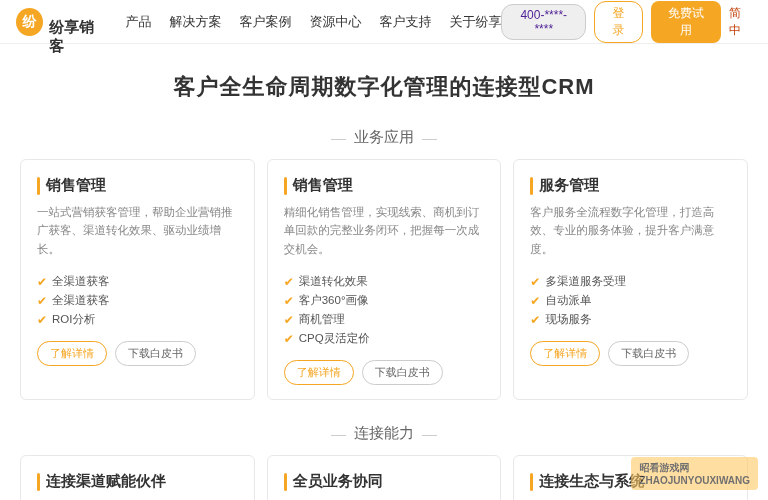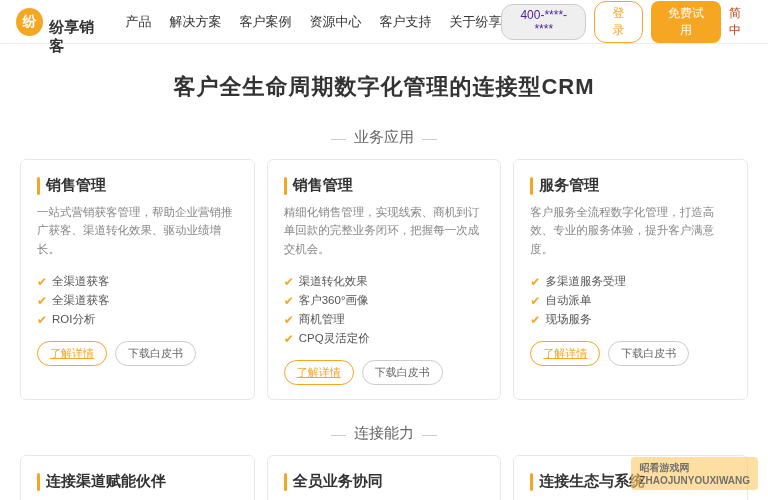--- a/index.html
+++ b/index.html
@@ -30,21 +30,21 @@
     .cards-grid { display: grid; grid-template-columns: repeat(3, 1fr); gap: 12px; padding: 0 20px 8px; }
     .card { border: 1px solid #e8e8e8; border-radius: 6px; padding: 16px 16px 14px; background: #fff; }
     .card-header { display: flex; align-items: center; gap: 6px; margin-bottom: 8px; }
     .card-accent { width: 3px; height: 18px; border-radius: 2px; background: #f5a623; }
     .card-title { font-size: 15px; font-weight: 600; color: #333; }
     .card-desc { font-size: 11.5px; color: #888; line-height: 1.6; margin-bottom: 14px; min-height: 44px; }
     .card-features { list-style: none; margin-bottom: 12px; }
     .card-features li { font-size: 11.5px; color: #555; padding: 2px 0; display: flex; align-items: center; gap: 5px; }
     .check-icon { color: #f5a623; font-size: 12px; flex-shrink: 0; }
     .card-actions { display: flex; gap: 8px; }
-    .btn-detail { border: 1px solid #f5a623; border-radius: 14px; padding: 4px 12px; font-size: 11px; color: #f5a623; cursor: pointer; background: #fff; white-space: nowrap; text-decoration: underline; }
+    .btn-detail { border: 1px solid #f5a623; border-radius: 14px; padding: 4px 12px; font-size: 11px; color: #f5a623; cursor: pointer; background: #fff; white-space: nowrap; }
     .btn-whitepaper { border: 1px solid #ccc; border-radius: 14px; padding: 4px 12px; font-size: 11px; color: #666; cursor: pointer; background: #fff; white-space: nowrap; }
 
     
     .watermark { position: fixed; bottom: 10px; right: 10px; opacity: 0.7; z-index: 100; border-radius: 7px; }
     .watermark-box { background: rgba(255,200,100,0.85); border-radius: 4px; padding: 4px 8px; font-size: 10px; color: #333; font-weight: bold; }
   </style>
 </head>
 <body>
 
 <nav class="navbar">

